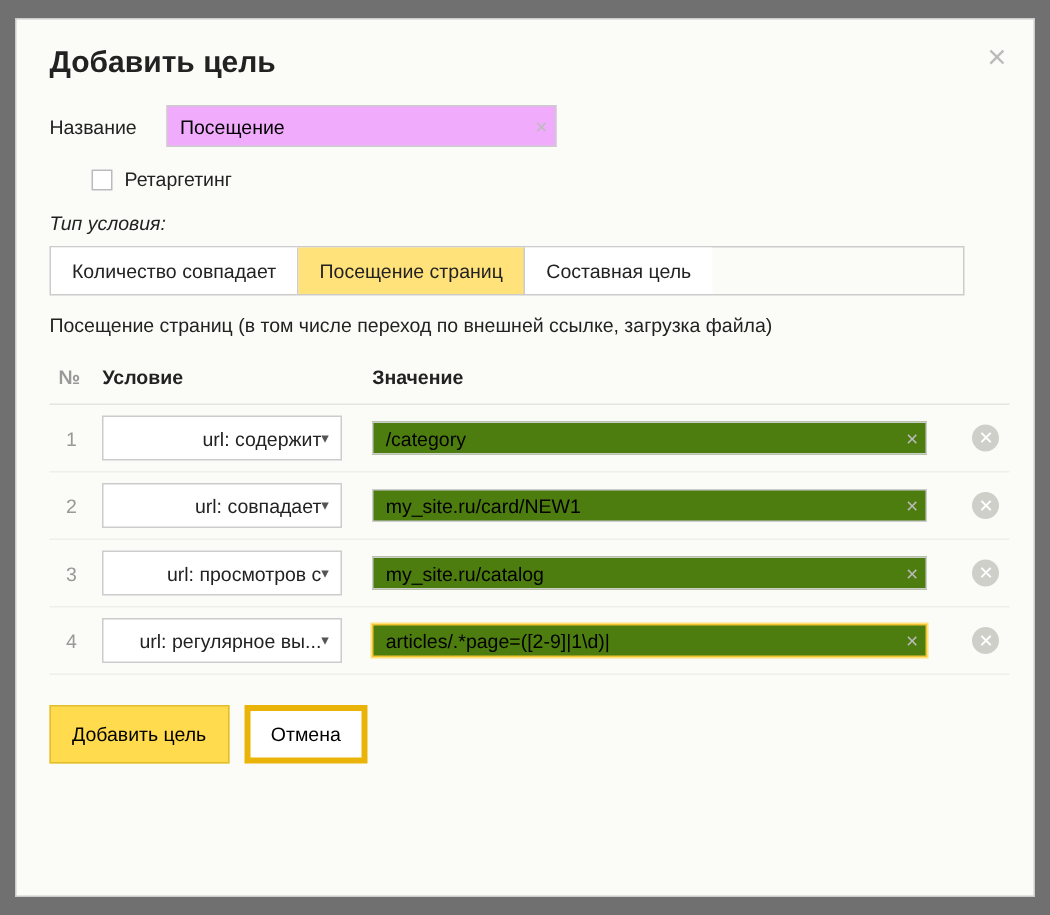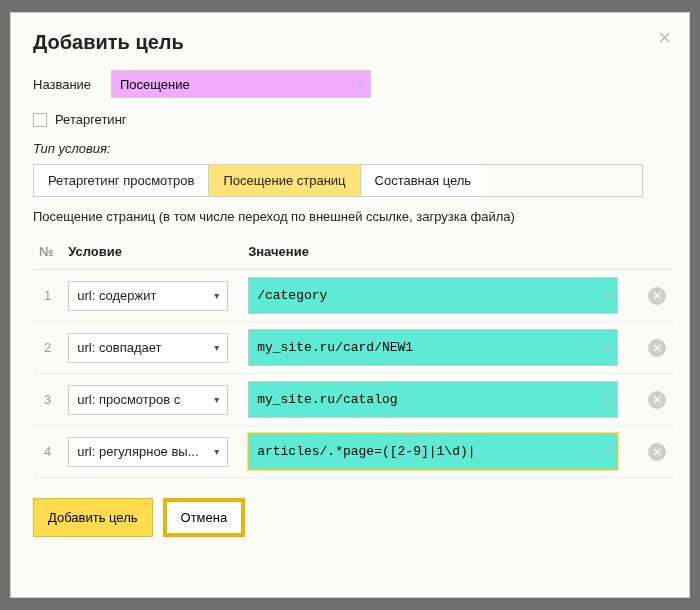--- a/index.html
+++ b/index.html
@@ -61,20 +61,21 @@
     transform: translateY(-50%);
     color: #bbb;
     font-size: 14px;
     cursor: pointer;
   }
   .retarget {
     display: flex;
     align-items: center;
     gap: 8px;
     margin-bottom: 14px;
+    margin-left: 28px;
   }
   .retarget .cb {
     width: 14px; height: 14px;
     border: 1px solid #bbb;
     background: #fff;
   }
   .type-label { margin-bottom: 8px; font-style: italic; }
   .tabs {
     display: flex;
     border: 1px solid #ccc;
@@ -119,35 +120,34 @@
   .col-sel { width: 170px; }
   .col-val { width: 380px; }
   .col-del { width: 30px; text-align: center;}
   .select-box {
     width: 160px;
     height: 30px;
     border: 1px solid #ccc;
     background: #fff;
     display: flex;
     align-items: center;
-    justify-content: space-between;
+    justify-content: flex-end;
     padding: 0 8px;
     cursor: pointer;
     font-size: 13px;
   }
   .select-box .chev { color: #555; font-size: 10px; }
   .val-wrap { position: relative; width: 370px; }
   .val-input {
     width: 100%;
-    height: 37px;
-    border: 1px solid #ccc;
-    background: #5eead4;
+    height: 22px;
+    border: 1px solid #ccc;
+    background: #4d7c0f;
     padding: 0 24px 0 8px;
     font-size: 13px;
-    font-family: Liberation Mono, monospace;
   }
   .val-input.highlight {
     border: 1px solid #f1c232;
     box-shadow: 0 0 0 1px #ffe27a;
   }
   .del-circle {
     width: 18px; height: 18px;
     border-radius: 50%;
     background: #cfcfca;
     color: #fff;
@@ -204,21 +204,21 @@
   </div>
 
   <div class="retarget">
     <span class="cb"></span>
     <span>Ретаргетинг</span>
   </div>
 
   <div class="type-label">Тип условия:</div>
 
   <div class="tabs">
-    <div class="tab">Ретаргетинг просмотров</div>
+    <div class="tab">Количество совпадает</div>
     <div class="tab active">Посещение страниц</div>
     <div class="tab">Составная цель</div>
   </div>
 
   <div class="desc">Посещение страниц (в том числе переход по внешней ссылке, загрузка файла)</div>
 
 
   <table class="cond">
     <thead>
       <tr>

